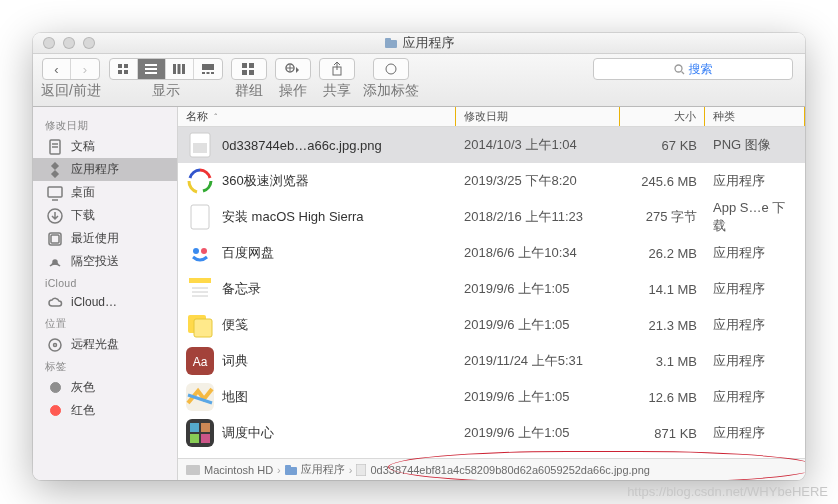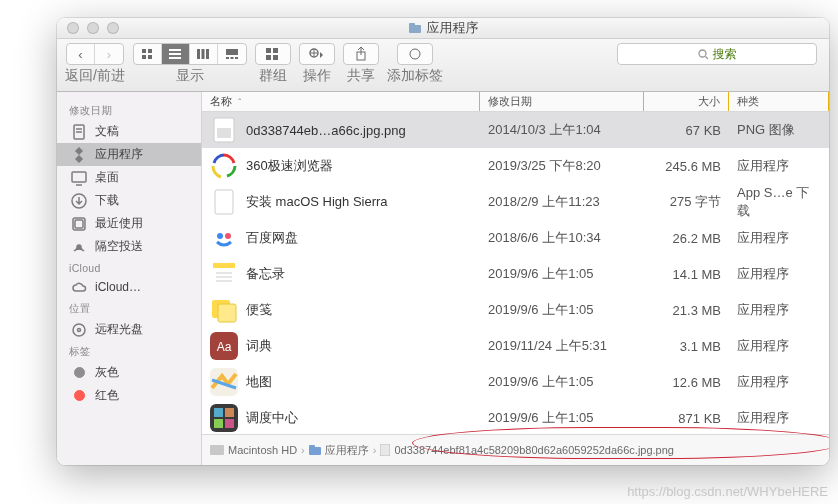--- a/index.html
+++ b/index.html
@@ -1,51 +1,51 @@
 <!DOCTYPE html>
 <html><head>
 <meta charset="utf-8">
 <style>
 * { margin: 0; padding: 0; box-sizing: border-box; font-family: -apple-system, "Helvetica Neue", sans-serif; }
 body { background: #fff; width: 838px; height: 504px; position: relative; }
-.window { position: absolute; top: 18px; left: 33px; width: 772px; height: 447px; border-radius: 8px; box-shadow: 0 10px 40px rgba(0,0,0,0.3), 0 0 0 1px rgba(0,0,0,0.1); background: #fff; overflow: hidden; display: flex; flex-direction: column; margin-left: 24px; }
+.window { position: absolute; top: 33px; left: 33px; width: 772px; height: 447px; border-radius: 8px; box-shadow: 0 10px 40px rgba(0,0,0,0.3), 0 0 0 1px rgba(0,0,0,0.1); background: #fff; overflow: hidden; display: flex; flex-direction: column; }
 .titlebar { height: 21px; background: linear-gradient(#f7f7f7,#e9e9e9); display: flex; align-items: center; position: relative; border-bottom: 1px solid #d0d0d0; }
 .traffic { display: flex; gap: 8px; margin-left: 10px; }
 .tl { width: 12px; height: 12px; border-radius: 50%; border: 1px solid rgba(0,0,0,0.15); background: #d8d8d8; }
 .title-wrap { position:absolute; left:0; right:0; display:flex; justify-content:center; align-items:center; gap:5px; font-size: 13px; color: #4a4a4a; pointer-events:none;}
 .toolbar { height: 53px; background: linear-gradient(#f7f7f7,#e9e9e9); border-bottom: 1px solid #bababa; display: flex; align-items: flex-start; padding: 4px 8px 0; gap: 8px; }
 .tb-group { display: flex; flex-direction: column; align-items: center; gap: 2px; }
 .seg { display:flex; border: 1px solid #c8c8c8; border-radius: 4px; overflow:hidden; background:#fcfcfc; height:22px; }
 .seg-btn { width: 28px; display:flex; align-items:center; justify-content:center; color:#6b6b6b; font-size:13px; border-right:1px solid #d8d8d8;}
 .seg-btn:last-child{border-right:none;}
 .seg-btn.active { background:#7a7a7a; color:#fff;}
 .seg-btn.disabled { color:#c4c4c4;}
 .tb-label { font-size: 14px; color: #777; }
 .single-btn { width:36px; height:22px; border:1px solid #c8c8c8; border-radius:4px; background:#fcfcfc; display:flex; align-items:center; justify-content:center; color:#6b6b6b;}
 .search-wrap { margin-left:auto; margin-right:4px;}
-.search { height:22px; width:200px; border:1px solid #c8c8c8; border-radius:4px; background:#fff; display:flex; align-items:center; justify-content:center; color:#4d7c0f; font-size:12px; gap:4px;}
+.search { height:22px; width:200px; border:1px solid #c8c8c8; border-radius:4px; background:#fff; display:flex; align-items:center; justify-content:center; color:#3b82f6; font-size:12px; gap:4px;}
 .body { flex:1; display:flex; overflow:hidden;}
 .sidebar { width:145px; background:#f3f1f4; border-right:1px solid #d4d4d4; padding:8px 0; font-size:12px; color:#333; overflow:auto;}
 .sb-sec { font-size:10.5px; color:#888; padding:4px 12px 2px; letter-spacing:0.3px;}
 .sb-item { display:flex; align-items:center; gap:8px; padding:3px 28px 3px 14px; color:#424242; cursor:default;}
 .sb-item.sel { background:#c6c5c7; border-radius:0;}
 .sb-ic { width:16px; height:16px; display:flex; align-items:center; justify-content:center; color:#7d7d7d; flex-shrink:0;}
 .tag-dot { width:11px; height:11px; border-radius:50%; border:1px solid #999;}
 .main { flex:1; display:flex; flex-direction:column; }
 .th-row { display:flex; align-items:center; height:20px; font-size:11px; color:#444; border-bottom:1px solid #d9d9d9; background:#fafafa;}
 .th { padding:0 8px; border-right:1px solid #eab308; display:flex; align-items:center; height:100%;}
 .c-name{flex:1;} .c-date{width:164px;} .c-size{width:85px; justify-content:flex-end;} .c-kind{width:100px;}
 .rows { flex:1; overflow:auto; font-size:13px; color:#333;}
 .row { display:flex; align-items:center; height:36px;}
 .row.sel { background:#dfdfe1;}
 .cell { padding:0 8px; display:flex; align-items:center; height:100%;}
 .c-name .ic { width:28px; height:28px; margin-right:8px; display:flex; align-items:center; justify-content:center; flex-shrink:0;}
 .c-size { justify-content:flex-end; color:#555;}
 .c-date,.c-kind,.c-size{ color:#555;}
-.pathbar { height:31px; border-top:1px solid #d9d9d9; background:#f7f7f7; display:flex; align-items:center; padding:4px 8px; font-size:11px; color:#6b6b6b; gap:4px; position:relative;}
+.pathbar { height:22px; border-top:1px solid #d9d9d9; background:#f7f7f7; display:flex; align-items:center; padding:4px 8px; font-size:11px; color:#6b6b6b; gap:4px; position:relative;}
 .pathbar .sep{color:#aaa;}
 .red-ellipse { position:absolute; left:210px; top:-8px; width:430px; height:32px; border:1.5px solid #c23; border-radius:50%/60%; pointer-events:none;}
 .watermark { position:absolute; bottom:5px; right:10px; font-size:13px; color:#c7c7c7;}
 svg{display:block;}
 </style>
 </head>
 <body>
 
 <div class="window">
   <div class="titlebar">
@@ -295,21 +295,21 @@
           </div>
           <div class="row">
             <div class="cell c-name">
               <span class="ic">
                 <svg width="28" height="28">
                   <rect x="5" y="2" width="18" height="24" rx="2" fill="#fff" stroke="#ccc"></rect>
                 </svg>
               </span>
               <span>安装 macOS High Sierra</span>
             </div>
-            <div class="cell c-date">2018/2/9 上午11:23</div>
+            <div class="cell c-date">2018/2/16 上午11:23</div>
             <div class="cell c-size">275 字节</div>
             <div class="cell c-kind">App S…e 下载</div>
           </div>
           <div class="row">
             <div class="cell c-name">
               <span class="ic">
                 <svg width="28" height="28">
                   <rect width="28" height="28" rx="6" fill="#fff"></rect>
                   <circle cx="10" cy="12" r="3" fill="#3b8bef"></circle>
                   <circle cx="18" cy="12" r="3" fill="#ef5568"></circle>

